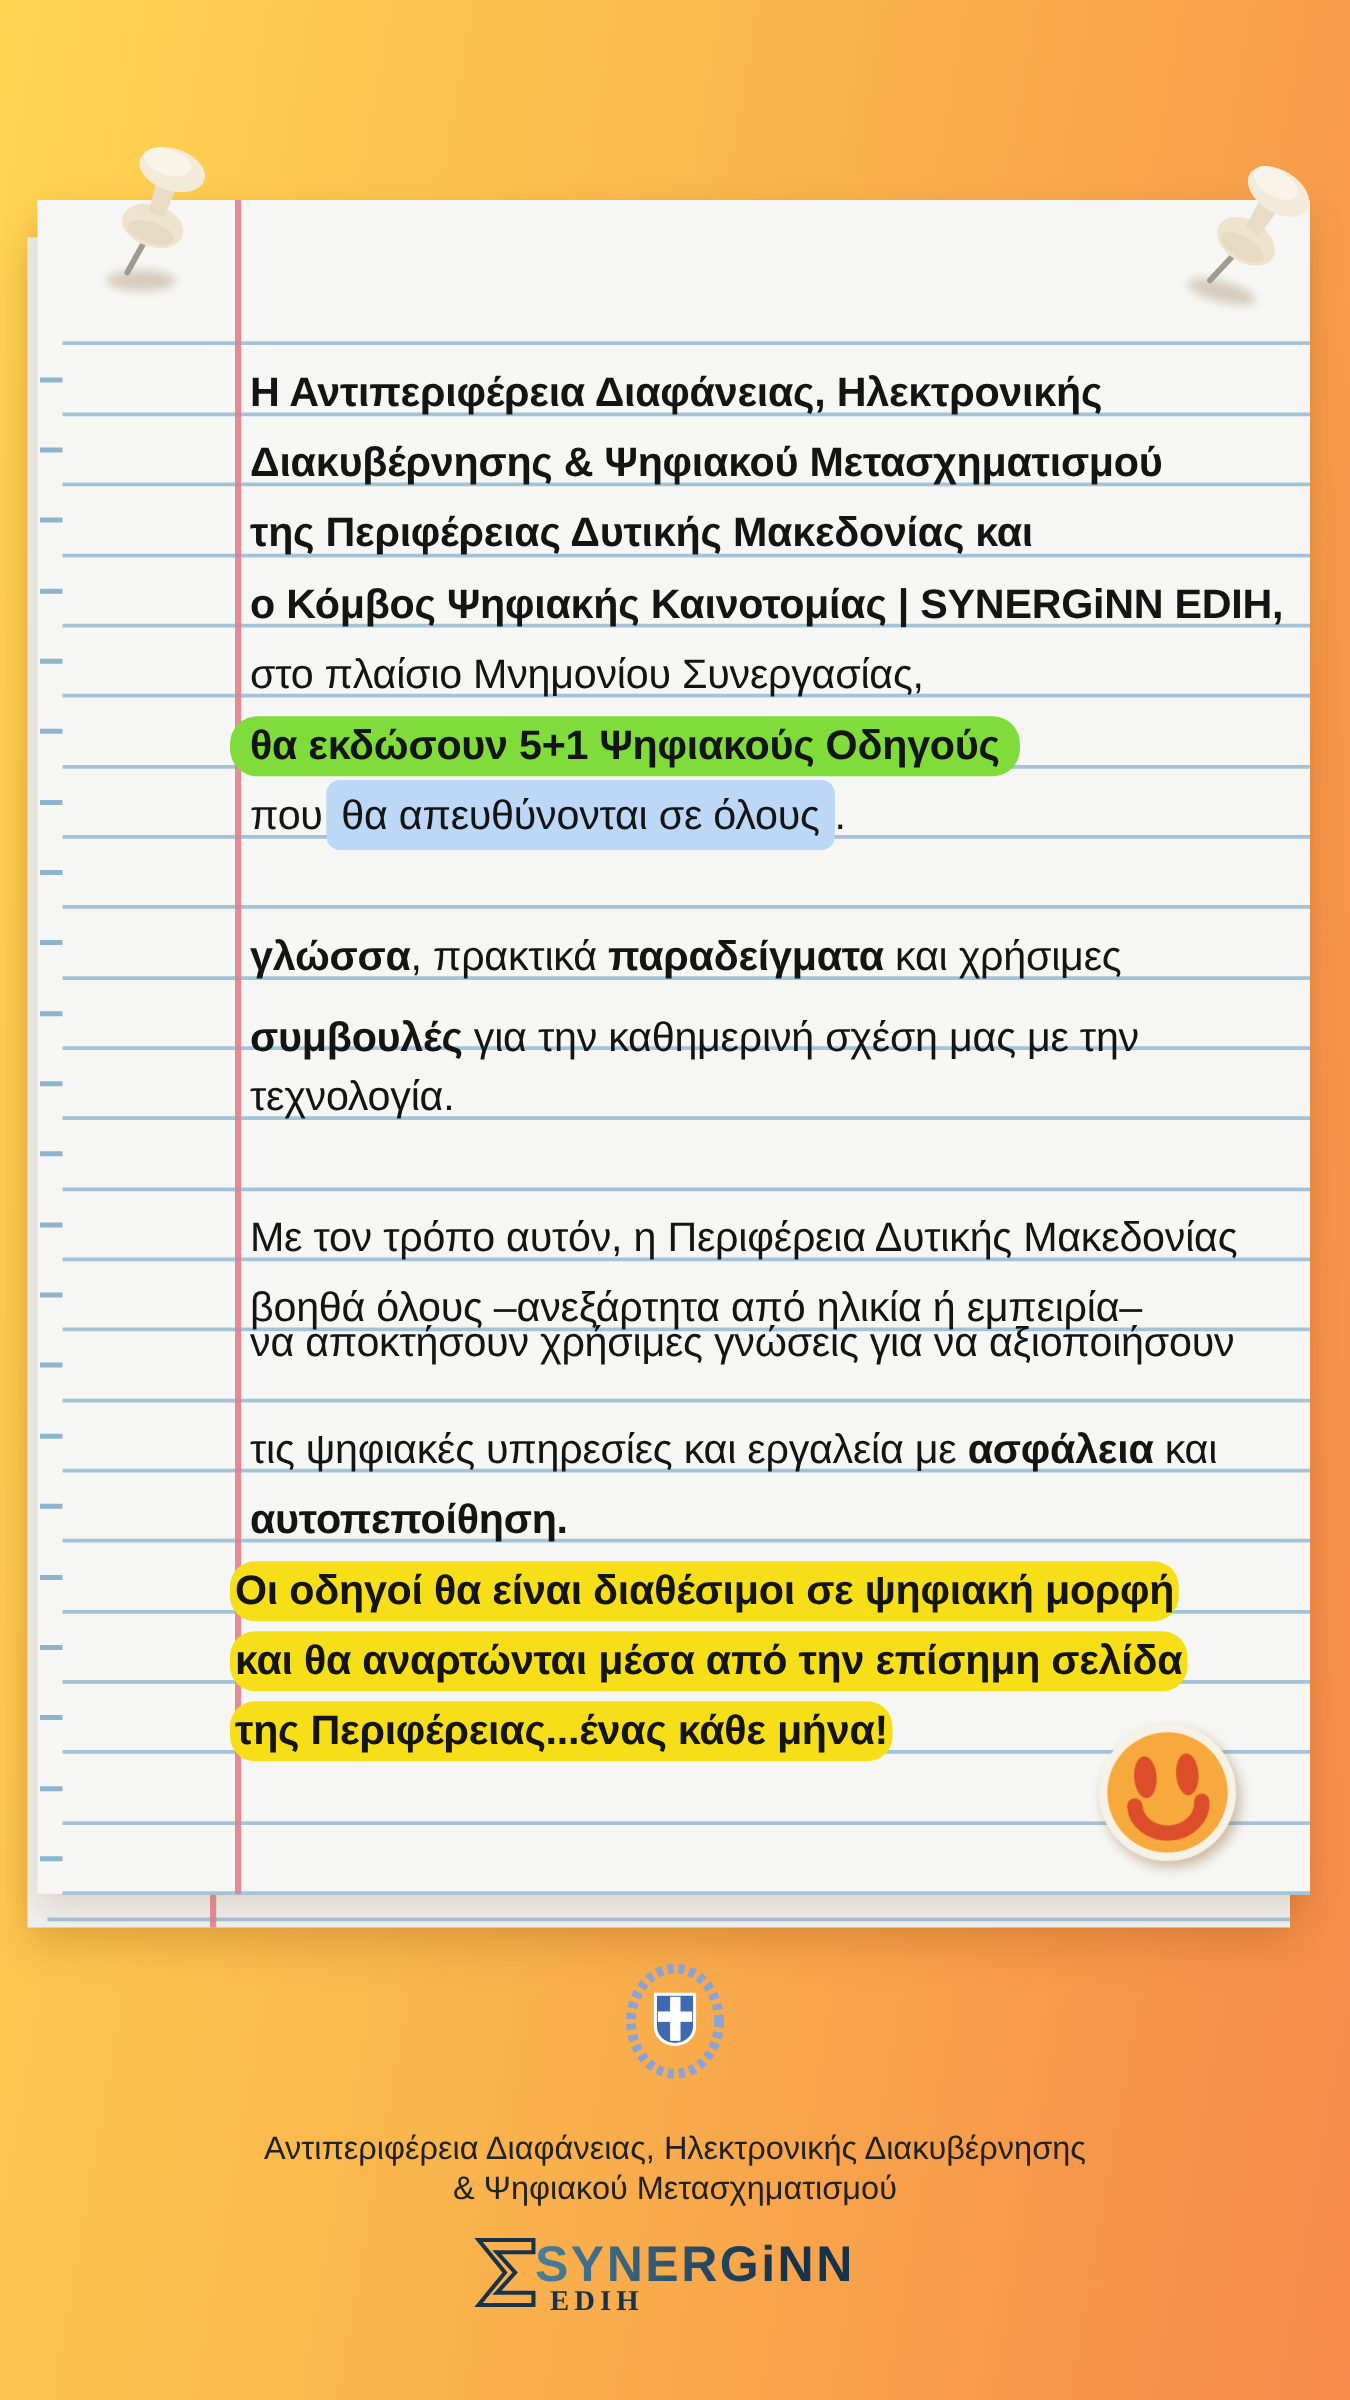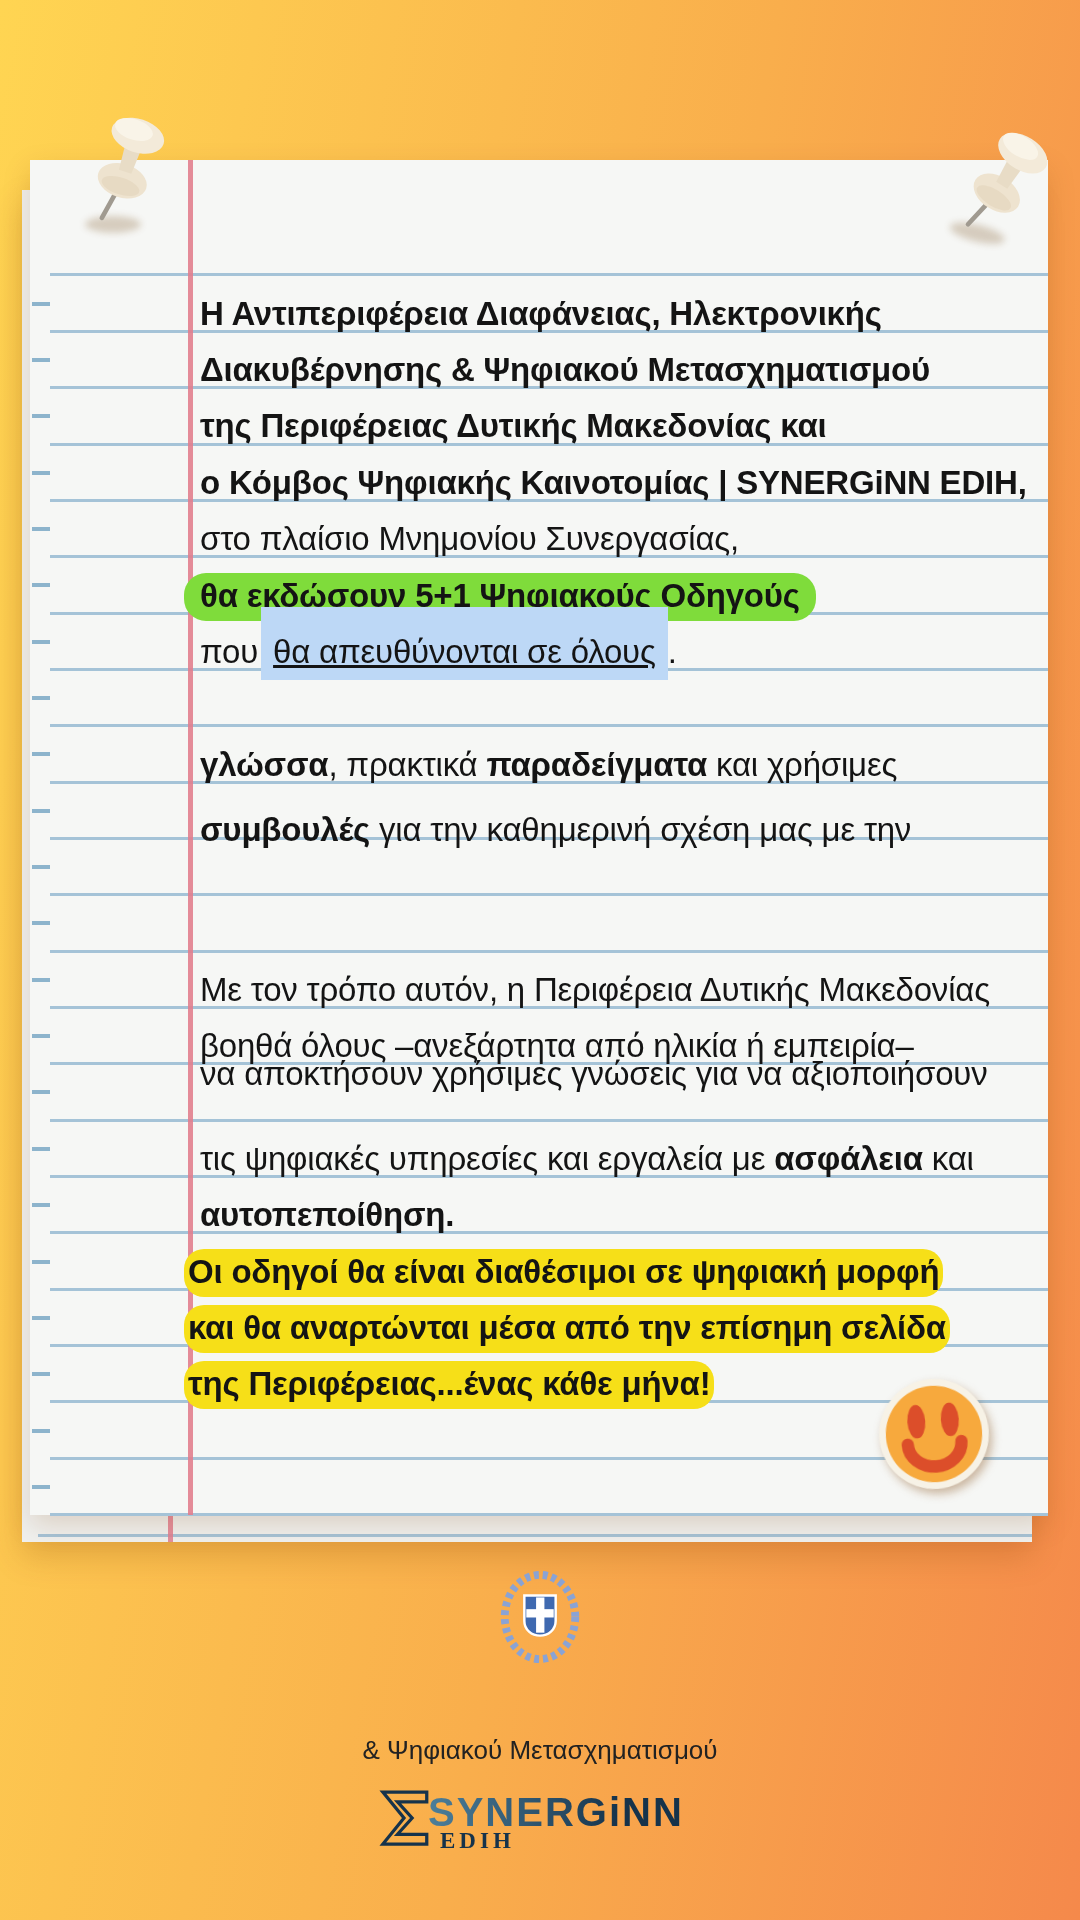--- a/index.html
+++ b/index.html
@@ -24,21 +24,21 @@
   .margin-line{position:absolute;left:158px;top:0;bottom:0;width:5px;background:var(--margin-red);opacity:.9;}
   
   #note-text{position:absolute;left:0;top:0;width:908px;height:1920px;pointer-events:none;}
   .note-row{
     position:absolute;left:200px;height:57px;line-height:57px;white-space:nowrap;
     font-size:33px;color:var(--ink);letter-spacing:-0.2px;
   }
   .note-row .b{font-weight:700;}
   .hl-green{background:var(--hl-green);border-radius:22px;padding:4px 16px 7px;margin-left:-16px;}
   .hl-yellow{background:var(--hl-yellow);border-radius:20px;padding:4px 4px 7px;margin-left:-16px;}
-  .hl-blue{background:var(--hl-blue);border-radius:0;padding:26px 12px 10px;margin-left:-6px;text-decoration:underline;}
+  .hl-blue{background:var(--hl-blue);border-radius:11px;padding:9px 12px 10px;margin-left:-6px;}
   
   .pin{position:absolute;width:112px;height:132px;}
   .pin-left{left:72px;top:108px;}
   .pin-right{left:948px;top:122px;transform:rotate(14deg);}
   .sticker{
     position:absolute;left:878px;top:1378px;width:112px;height:112px;
     transform:rotate(-4deg);filter:drop-shadow(3px 5px 5px rgba(120,60,0,.35));
   }
   
   .emblem{position:absolute;left:494px;top:1570px;width:92px;height:94px;}
@@ -124,20 +124,21 @@
   <div id="note-text">
       <div class="note-row" style="top: 284.7px;"><span class="b ">Η Αντιπεριφέρεια Διαφάνειας, Ηλεκτρονικής</span></div>
       <div class="note-row" style="top: 341.1px;"><span class="b ">Διακυβέρνησης &amp; Ψηφιακού Μετασχηματισμού</span></div>
       <div class="note-row" style="top: 397.4px;"><span class="b ">της Περιφέρειας Δυτικής Μακεδονίας και</span></div>
       <div class="note-row" style="top: 453.8px;"><span class="b ">ο Κόμβος Ψηφιακής Καινοτομίας | SYNERGiNN EDIH,</span></div>
       <div class="note-row" style="top: 510.1px;"><span class="">στο πλαίσιο Μνημονίου Συνεργασίας,</span></div>
       <div class="note-row" style="top: 566.5px;"><span class="b hl-green">θα εκδώσουν 5+1 Ψηφιακούς Οδηγούς</span></div>
       <div class="note-row" style="top: 622.8px;"><span class="">που </span><span class="hl-blue">θα απευθύνονται σε όλους</span><span class="">.</span></div>
       <div class="note-row" style="top: 735.5px;"><span class="b ">γλώσσα</span><span class="">, πρακτικά </span><span class="b ">παραδείγματα</span><span class=""> και χρήσιμες</span></div>
       <div class="note-row" style="top: 801px;"><span class="b ">συμβουλές</span><span class=""> για την καθημερινή σχέση μας με την</span></div>
+      <div class="note-row" style="top: 848.2px;"><span class="">τεχνολογία.</span></div>
       <div class="note-row" style="top: 960.9px;"><span class="">Με τον τρόπο αυτόν, η Περιφέρεια Δυτικής Μακεδονίας</span></div>
       <div class="note-row" style="top: 1017.3px;"><span class="">βοηθά όλους –ανεξάρτητα από ηλικία ή εμπειρία–</span></div>
       <div class="note-row" style="top: 1045px;"><span class="">να αποκτήσουν χρήσιμες γνώσεις για να αξιοποιήσουν</span></div>
       <div class="note-row" style="top: 1130px;"><span class="">τις ψηφιακές υπηρεσίες και εργαλεία με </span><span class="b ">ασφάλεια</span><span class=""> και</span></div>
       <div class="note-row" style="top: 1186.3px;"><span class="b ">αυτοπεποίθηση.</span></div>
       <div class="note-row" style="top: 1242.7px;"><span class="b hl-yellow">Οι οδηγοί θα είναι διαθέσιμοι σε ψηφιακή μορφή</span></div>
       <div class="note-row" style="top: 1299px;"><span class="b hl-yellow">και θα αναρτώνται μέσα από την επίσημη σελίδα</span></div>
       <div class="note-row" style="top: 1355.3px;"><span class="b hl-yellow">της Περιφέρειας...ένας κάθε μήνα!</span></div>
     </div>
 
@@ -178,20 +179,21 @@
     <path d="M26,58 a24,21 0 0 0 48,0" fill="none" stroke="#dc4e2a" stroke-width="11" stroke-linecap="round"></path>
   </svg>
 
   <svg class="emblem" viewBox="0 0 92 96">
     <ellipse cx="46" cy="48" rx="36" ry="43" fill="none" stroke="#8aa3d4" stroke-width="8" stroke-dasharray="5 4"></ellipse>
     <path d="M30,26 h32 v26 c0,9 -7.5,15 -16,15 c-8.5,0 -16,-6 -16,-15 z" fill="#3f69b0" stroke="#ffffff" stroke-width="2.5"></path>
     <rect x="42" y="28" width="8.5" height="36" fill="#ffffff"></rect>
     <rect x="32" y="40" width="28" height="8.5" fill="#ffffff"></rect>
   </svg>
 
+  <div class="org-sub org-sub-1">Αντιπεριφέρεια Διαφάνειας, Ηλεκτρονικής Διακυβέρνησης</div>
   <div class="org-sub org-sub-2">&amp; Ψηφιακού Μετασχηματισμού</div>
 
   <div class="logo">
     <svg class="sigma" viewBox="0 0 64 72">
       <path d="M60,4 L6,4 L32,36 L6,68 L60,68 L60,56 L24,56 L42,36 L24,16 L60,16 Z" fill="none" stroke="#16334b" stroke-width="4"></path>
     </svg>
     <div class="logo-name">SYNERGiNN</div>
     <div class="logo-sub">EDIH</div>
   </div>
 

